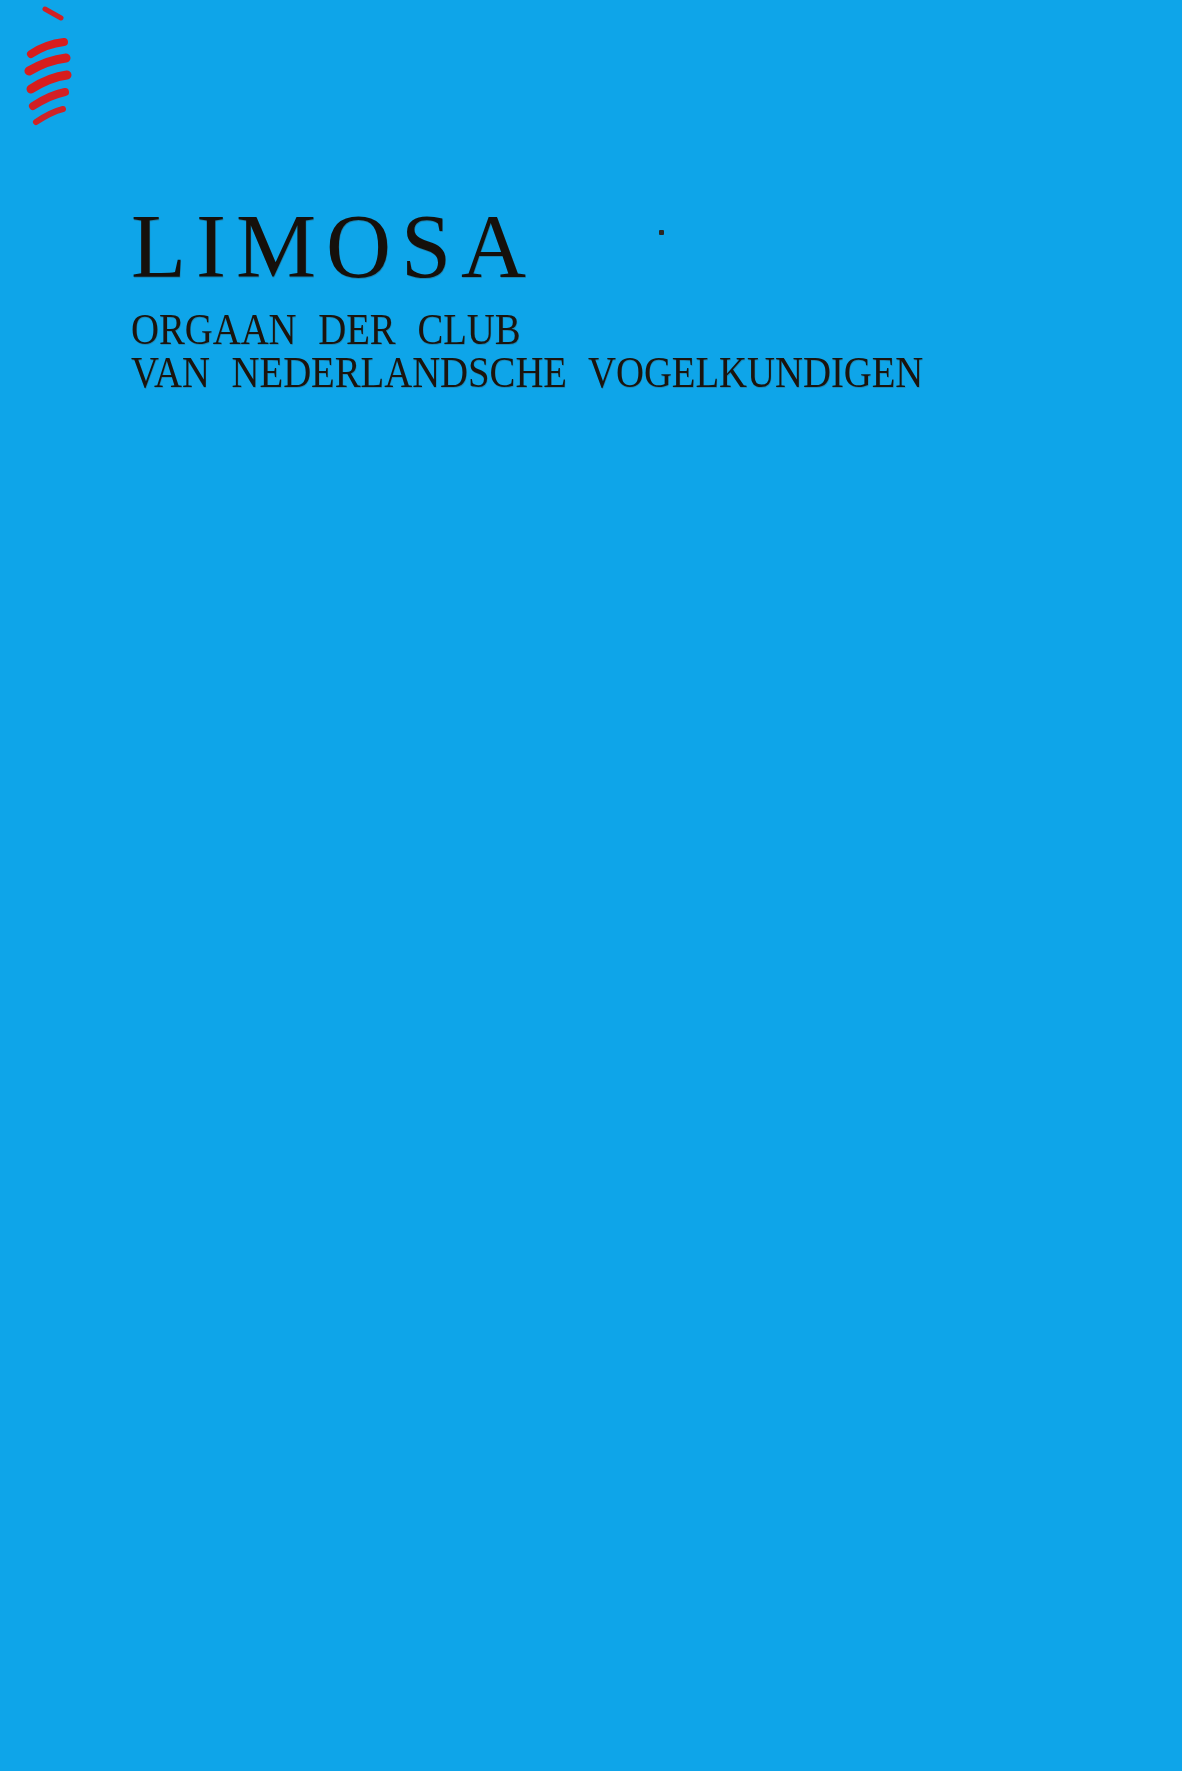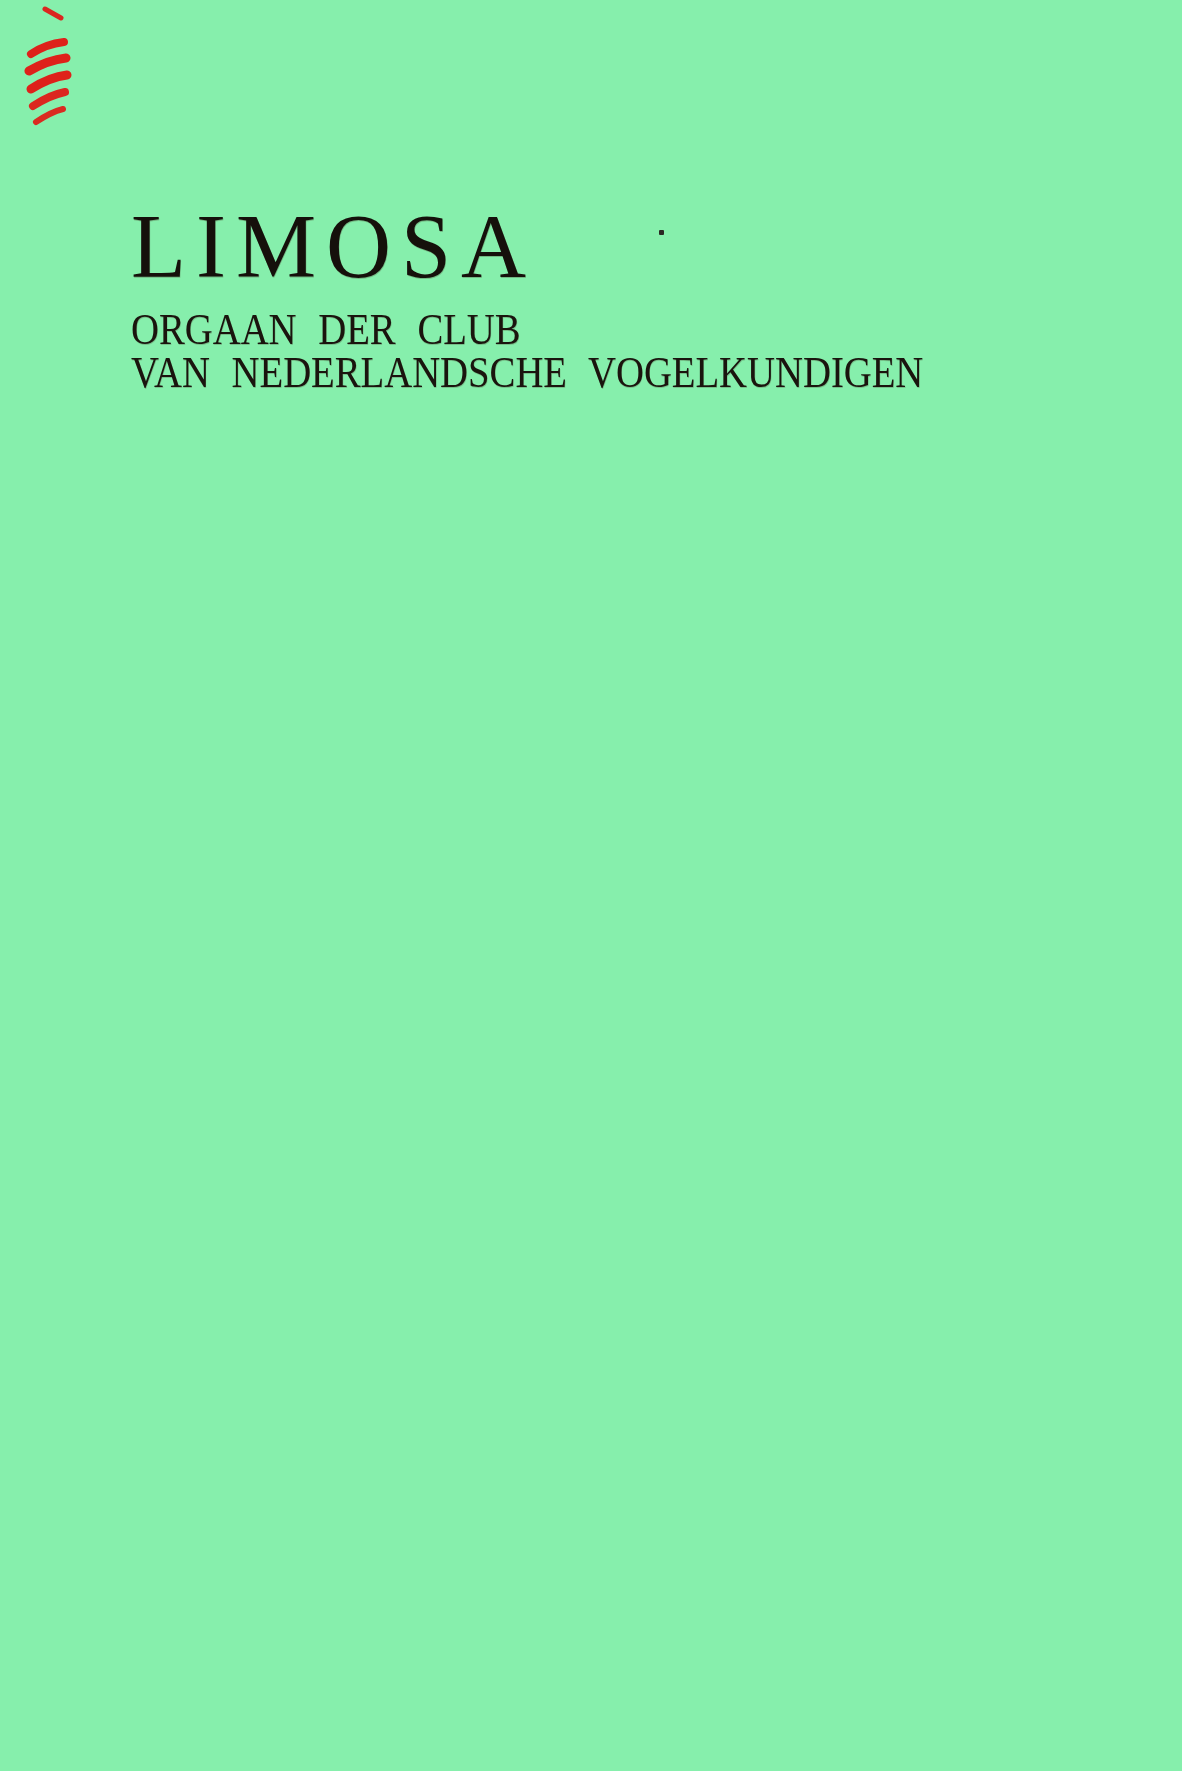--- a/index.html
+++ b/index.html
@@ -4,21 +4,21 @@
 <style>
   html, body {
     margin: 0;
     padding: 0;
     background: #ffffff;
   }
   .page {
     position: relative;
     width: 1182px;
     height: 1771px;
-    background: #86efac;
+    background: #0ea5e9;
     overflow: hidden;
     font-family: "Liberation Serif", "DejaVu Serif", serif;
   }
   .scribble {
     position: absolute;
     left: 24px;
     top: 2px;
     width: 52px;
     height: 132px;
   }

